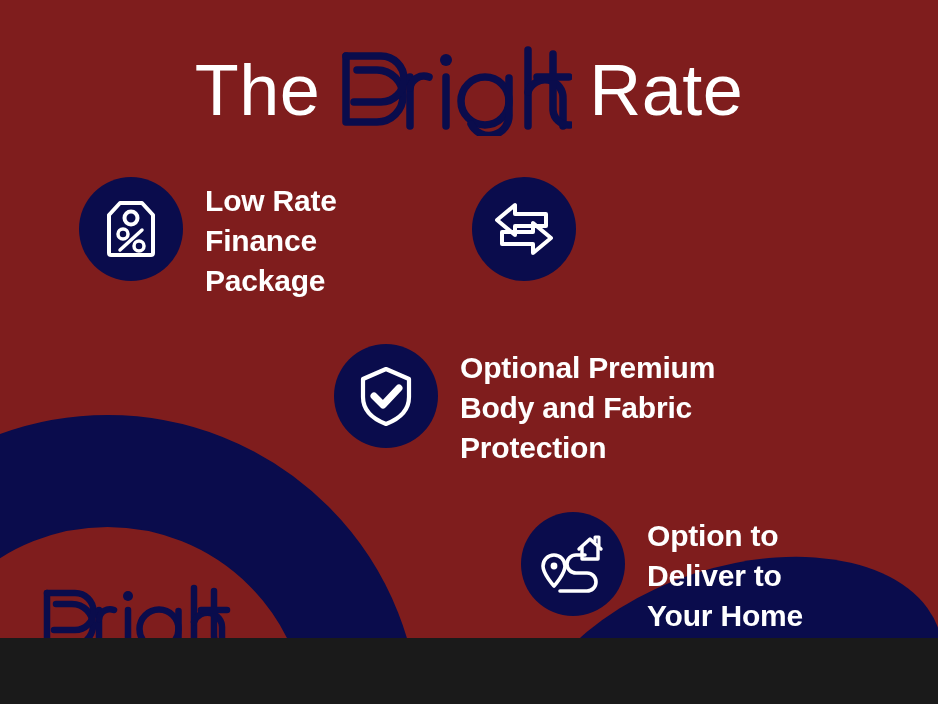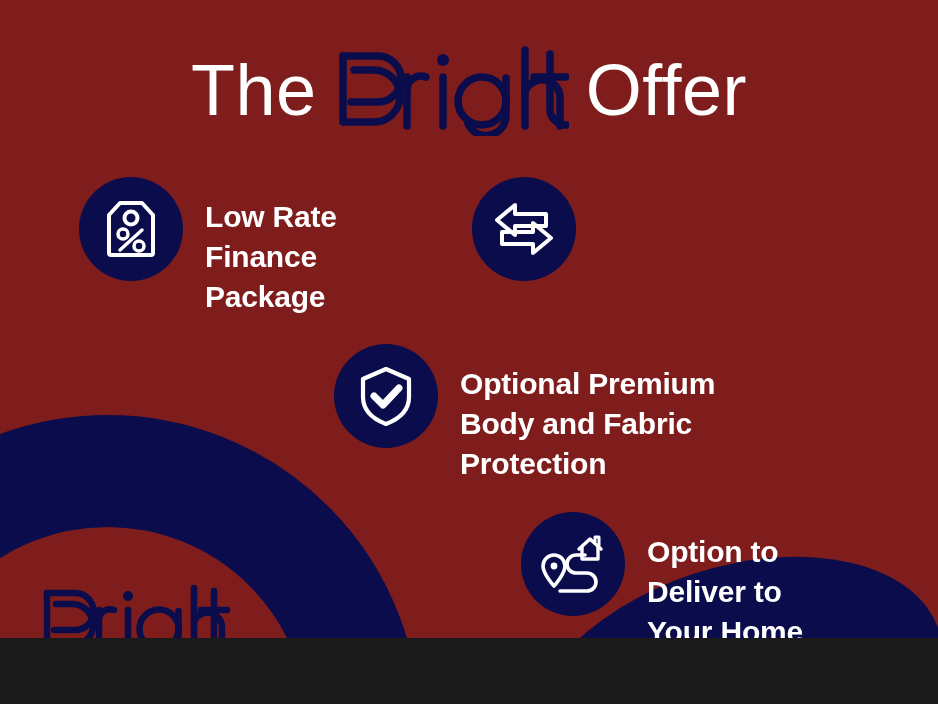--- a/index.html
+++ b/index.html
@@ -90,21 +90,20 @@
   }
   .feature-icon svg { display: block; }
   .feature-text {
     color: #ffffff;
     font-size: 30px;
     font-weight: bold;
     line-height: 1.33;
     letter-spacing: -0.2px;
     padding-top: 4px;
     white-space: pre-line;
-    margin-top: 16px;
   }
 
   #feature-finance   { left: 79px;  top: 177px; }
   #feature-exchange  { left: 472px; top: 177px; }
   #feature-protect   { left: 334px; top: 344px; }
   #feature-delivery  { left: 521px; top: 512px; }
 
   
   .logo {
     position: absolute;
@@ -150,21 +149,21 @@
           <path d="M191 48 A18 18 0 0 1 226 55 L226 82"></path>
         </g>
         <g fill="none" stroke="#0a0c4c" stroke-width="7.5" stroke-linecap="round" stroke-linejoin="round">
 
           <path d="M216 10 L216 66 A16 16 0 0 0 233 81"></path>
           <path d="M200 33 L232 33"></path>
         </g>
       </svg>
     </span>
 
-    <span class="header-word">Offer</span>
+    <span class="header-word">Rate</span>
   </div>
 
   <div class="feature" id="feature-finance">
     <div class="feature-icon">
       <span>
         <svg width="56" height="60" viewBox="0 0 56 60" aria-hidden="true">
           <path d="M17 4 L39 4 L50 16 L50 54 A2 2 0 0 1 48 56 L8 56 A2 2 0 0 1 6 54 L6 16 Z" fill="none" stroke="#ffffff" stroke-width="4" stroke-linejoin="round"></path>
           <circle cx="28" cy="19" r="6.5" fill="none" stroke="#ffffff" stroke-width="4"></circle>
           <circle cx="20" cy="35" r="5" fill="none" stroke="#ffffff" stroke-width="3.5"></circle>
           <circle cx="36" cy="47" r="5" fill="none" stroke="#ffffff" stroke-width="3.5"></circle>

